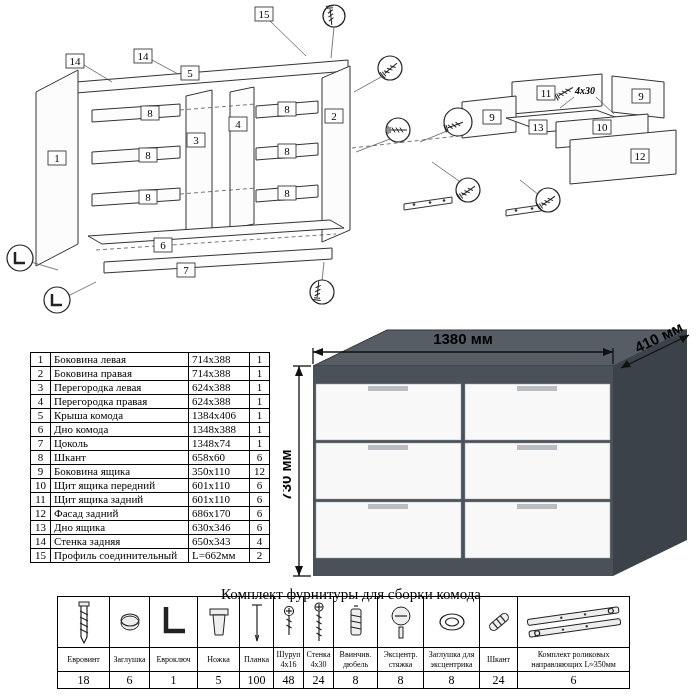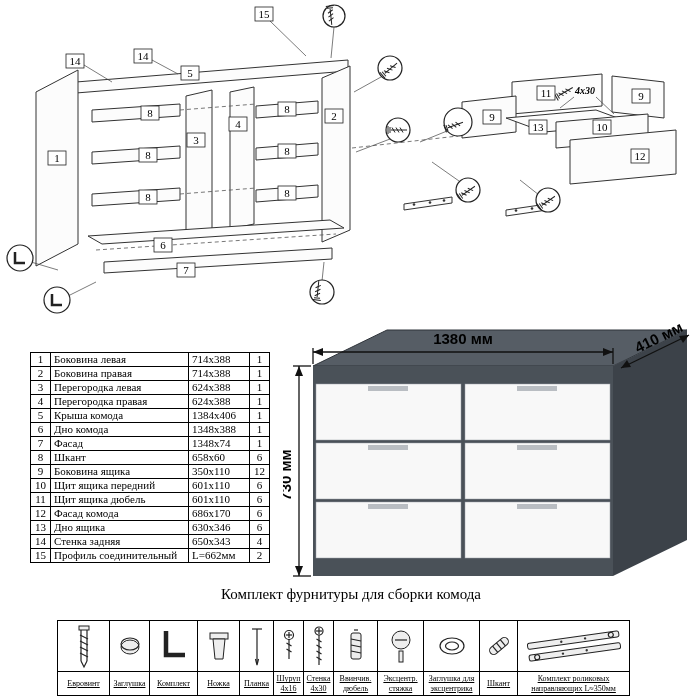--- a/index.html
+++ b/index.html
@@ -33,21 +33,21 @@
   #render .dim line{stroke:#111;stroke-width:1.3;}
   #render .dim polygon{fill:#111;stroke:none;}
   #render .dim text{font:bold 15px "Liberation Sans",sans-serif;fill:#000;text-anchor:middle;}
   #render .ext{stroke:#333;stroke-width:.8;}
   #render .drawer{stroke:#9aa0a6;stroke-width:.5;}
   #render .handle{fill:#b9bdc2;stroke:none;}
 
   
   .hw-title{position:absolute;left:1px;top:586px;width:700px;text-align:center;
             font-size:15px;}
-  table.hw{position:absolute;left:57px;top:620px;border-collapse:collapse;text-decoration:underline;}
+  table.hw{position:absolute;left:57px;top:596px;border-collapse:collapse;}
   .hw td{border:1px solid #000;text-align:center;vertical-align:middle;padding:0;}
   .hw-icons td{height:50px;}
   .hw-icons svg{display:block;margin:0 auto;}
   .hw-names td{font-size:8px;line-height:1.15;height:21px;padding:1px 2px;}
   .hw-qty td{font-size:12px;height:16px;}
   .hw .ic{stroke:#222;fill:none;stroke-width:1.2;}
   .hw .icf{stroke:#222;fill:#eee;stroke-width:1;}
 </style>
 </head>
 <body>
@@ -240,21 +240,21 @@
 
         <tr>
           <td class="c-num">6</td>
           <td class="c-name">Дно комода</td>
           <td class="c-size">1348x388</td>
           <td class="c-qty">1</td>
         </tr>
 
         <tr>
           <td class="c-num">7</td>
-          <td class="c-name">Фасад</td>
+          <td class="c-name">Цоколь</td>
           <td class="c-size">1348x74</td>
           <td class="c-qty">1</td>
         </tr>
 
         <tr>
           <td class="c-num">8</td>
           <td class="c-name">Шкант</td>
           <td class="c-size">658x60</td>
           <td class="c-qty">6</td>
         </tr>
@@ -268,28 +268,28 @@
 
         <tr>
           <td class="c-num">10</td>
           <td class="c-name">Щит ящика передний</td>
           <td class="c-size">601x110</td>
           <td class="c-qty">6</td>
         </tr>
 
         <tr>
           <td class="c-num">11</td>
-          <td class="c-name">Щит ящика дюбель</td>
+          <td class="c-name">Щит ящика задний</td>
           <td class="c-size">601x110</td>
           <td class="c-qty">6</td>
         </tr>
 
         <tr>
           <td class="c-num">12</td>
-          <td class="c-name">Фасад комода</td>
+          <td class="c-name">Фасад задний</td>
           <td class="c-size">686x170</td>
           <td class="c-qty">6</td>
         </tr>
 
         <tr>
           <td class="c-num">13</td>
           <td class="c-name">Дно ящика</td>
           <td class="c-size">630x346</td>
           <td class="c-qty">6</td>
         </tr>
@@ -468,27 +468,41 @@
                 <circle cx="64" cy="17" r="1.2" fill="#333"></circle>
                 <circle cx="40" cy="29" r="1.2" fill="#333"></circle>
                 <circle cx="64" cy="29" r="1.2" fill="#333"></circle>
               </g>
             </svg>
           </td>
     </tr>
     <tr class="hw-names">
       <td>Евровинт</td>
       <td>Заглушка</td>
-      <td>Комплект</td>
+      <td>Евроключ</td>
       <td>Ножка</td>
       <td>Планка</td>
       <td>Шуруп 4х16</td>
       <td>Стенка 4х30</td>
       <td>Ввинчив. дюбель</td>
       <td>Эксцентр. стяжка</td>
       <td>Заглушка для эксцентрика</td>
       <td>Шкант</td>
       <td>Комплект роликовых направляющих L≈350мм</td>
     </tr>
+    <tr class="hw-qty">
+      <td>18</td>
+      <td>6</td>
+      <td>1</td>
+      <td>5</td>
+      <td>100</td>
+      <td>48</td>
+      <td>24</td>
+      <td>8</td>
+      <td>8</td>
+      <td>8</td>
+      <td>24</td>
+      <td>6</td>
+    </tr>
   </tbody>
     </table>
 
 </div>
 
 </body></html>

